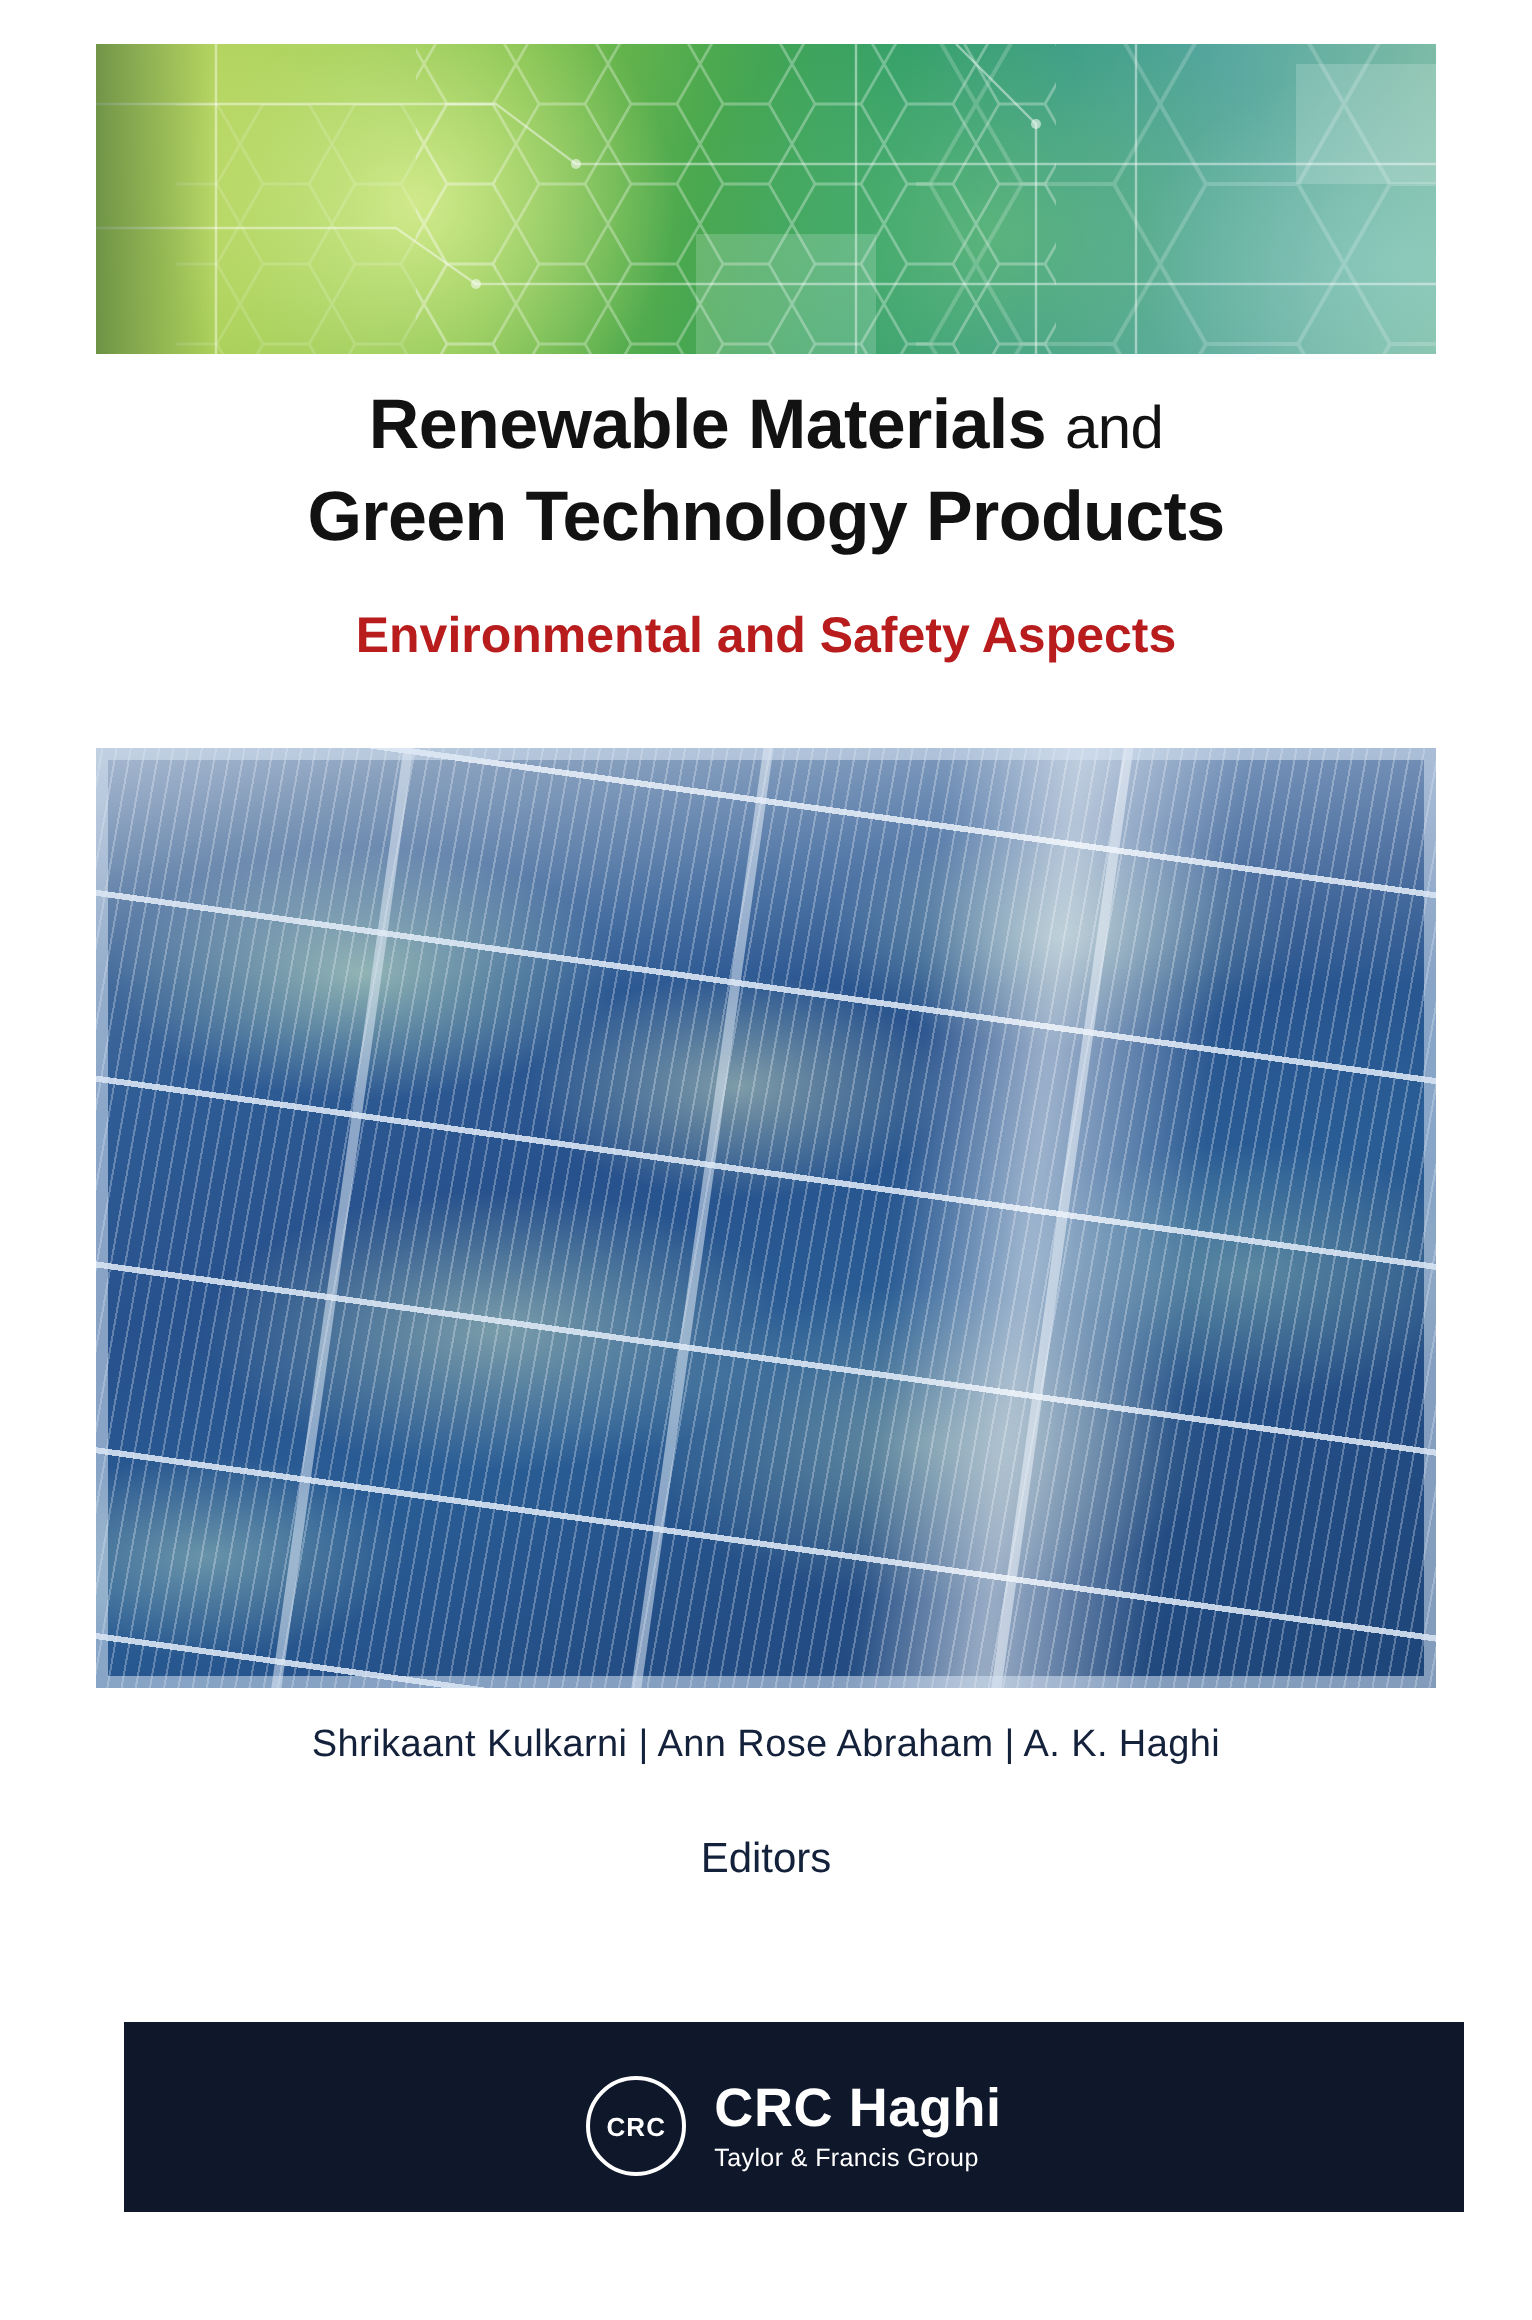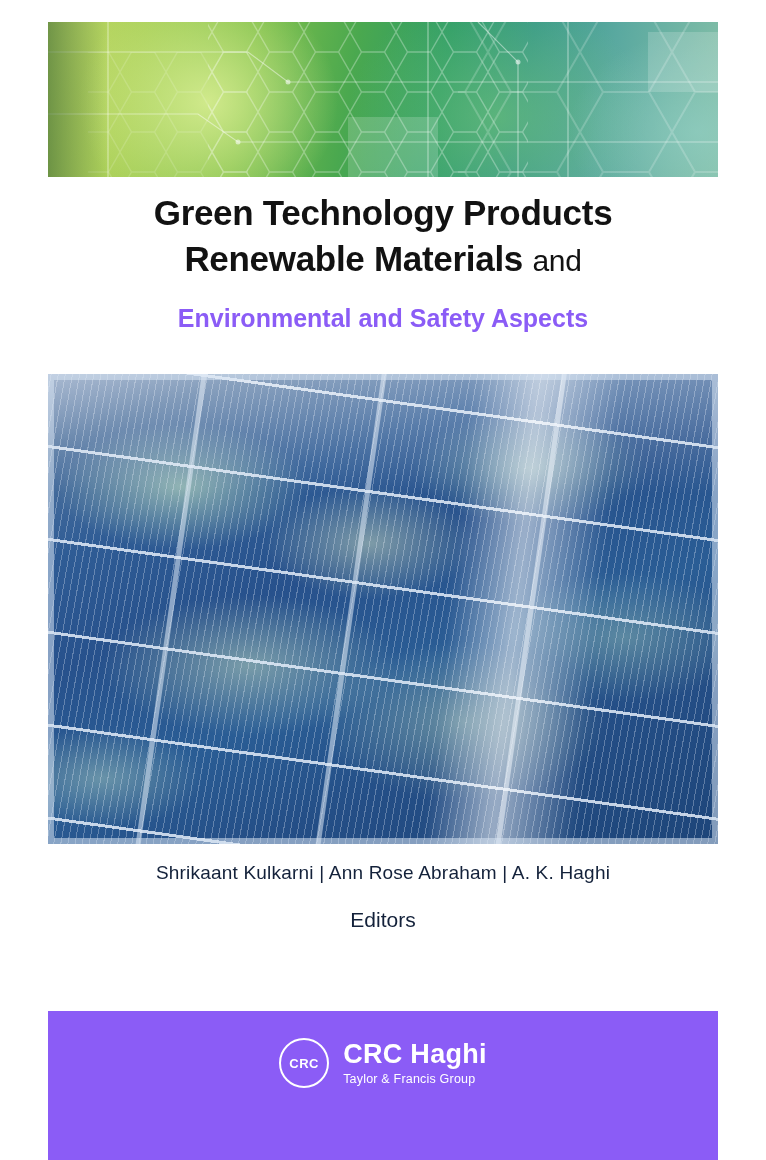--- a/index.html
+++ b/index.html
@@ -93,21 +93,21 @@
     color: #121212;
   }
   .title-line .conj {
     font-weight: normal;
     font-size: 30px;
   }
   .subtitle {
     margin-top: 22px;
     font-size: 25px;
     font-weight: 600;
-    color: #8b5cf6;
+    color: #b91c1c;
   }
 
   
   .photo {
     position: absolute;
     left: 48px;
     top: 374px;
     width: 670px;
     height: 470px;
     overflow: hidden;
@@ -194,33 +194,33 @@
     top: 862px;
     width: 670px;
     text-align: center;
   }
   .authors-line {
     font-size: 19px;
     color: #13213a;
     letter-spacing: .2px;
   }
   .editors-label {
-    margin-top: 24px;
+    margin-top: 34px;
     font-size: 21px;
     color: #13213a;
   }
 
   
   .footer {
     position: absolute;
-    left: 48px;
+    left: 62px;
     top: 1011px;
     width: 670px;
-    height: 150px;
-    background: #8b5cf6;
+    height: 95px;
+    background: #0f172a;
     color: #ffffff;
   }
   .crc-row {
     position: absolute;
     left: 0;
     top: 27px;
     width: 670px;
     display: flex;
     align-items: center;
     justify-content: center;
@@ -299,25 +299,25 @@
       </g>
       <g fill="rgba(255,255,255,0.18)">
         <rect x="600" y="10" width="70" height="60"></rect>
         <rect x="300" y="95" width="90" height="60"></rect>
       </g>
     </svg>
     <div class="banner-dark-left"></div>
   </div>
 
   <div class="title-wrap">
-    <div class="title-line">Green Technology Products</div>
     <div class="title-line">
       <span>Renewable Materials</span>
       <span class="conj">and</span>
     </div>
+    <div class="title-line">Green Technology Products</div>
     <div class="subtitle">Environmental and Safety Aspects</div>
   </div>
 
   <div class="photo">
     <div class="panel-base"></div>
     <div class="panel-green"></div>
     <div class="panel-fine-lines"></div>
     <div class="panel-busbars"></div>
     <div class="panel-vbar" style="left:120px"></div>
     <div class="panel-vbar" style="left:300px"></div>

